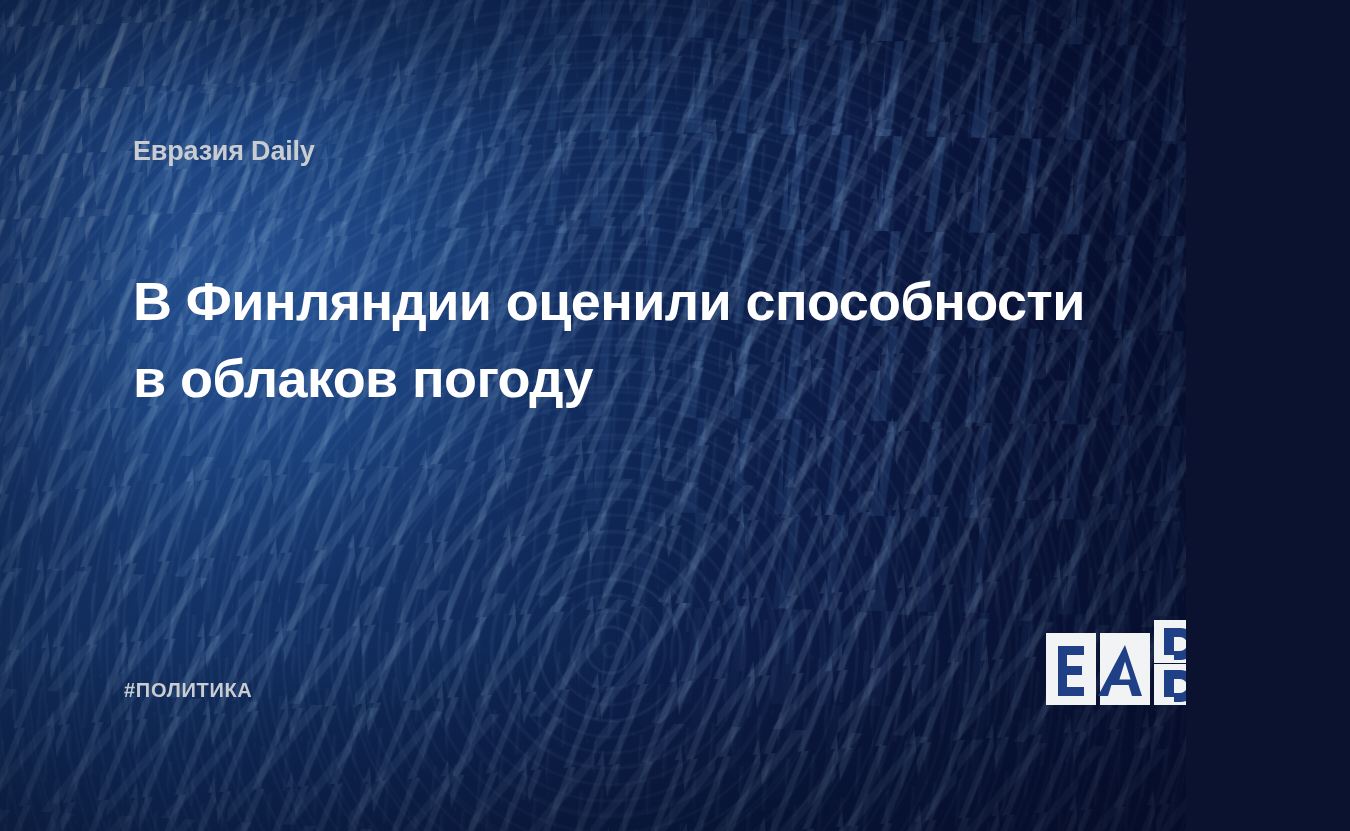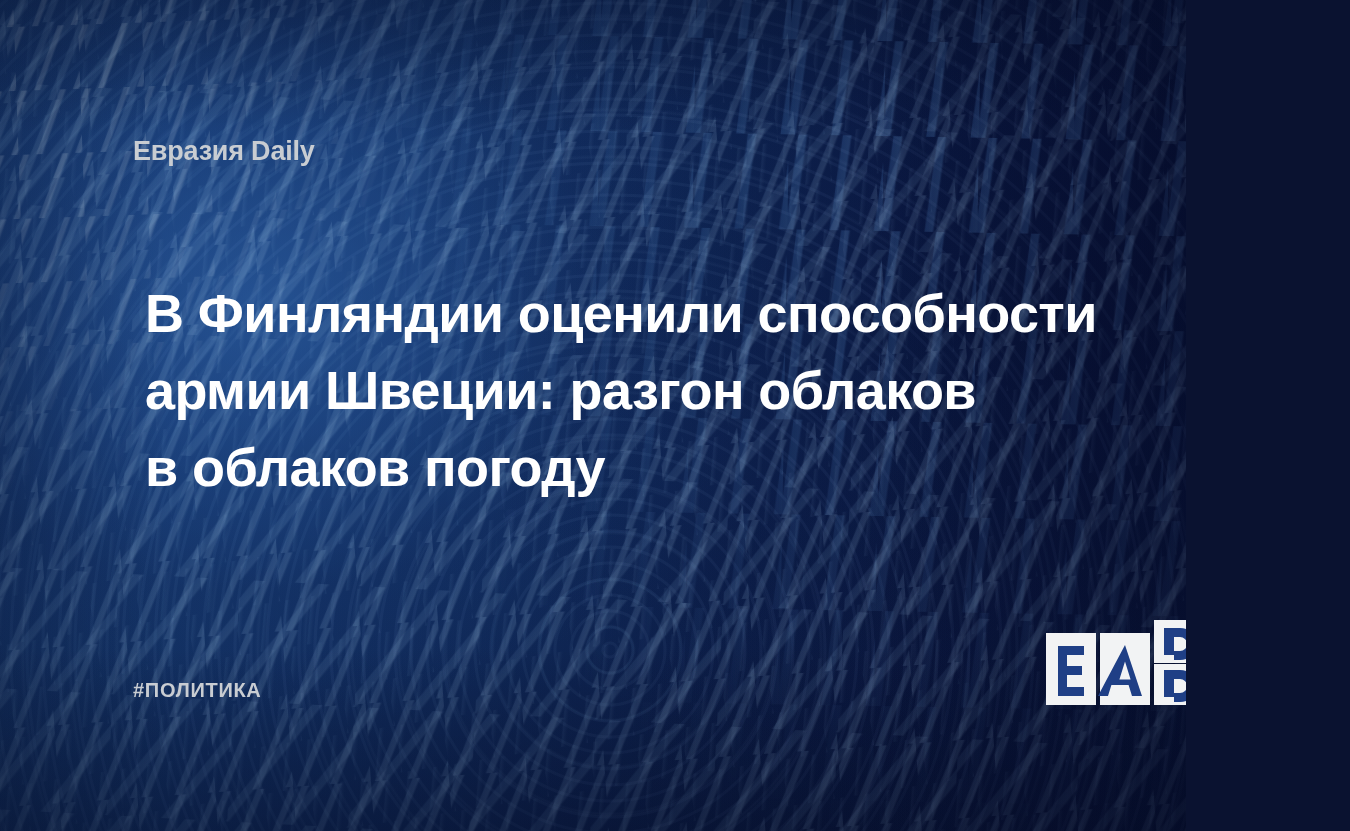--- a/index.html
+++ b/index.html
@@ -178,32 +178,32 @@
     letter-spacing: -0.2px;
     color: #c9cdd2;
     white-space: nowrap;
   }
 
   .headline {
     position: absolute;
     left: 133px;
     top: 263px;
     width: 1000px;
-    margin: 12px;
+    margin: 0;
     font-size: 54px;
     line-height: 77px;
     font-weight: 700;
     letter-spacing: -0.6px;
     color: #ffffff;
   }
   .headline .hl-line { display: block; white-space: nowrap; }
 
   .tag {
     position: absolute;
-    left: 133px;
+    left: 124px;
     top: 679px;
     font-size: 20px;
     font-weight: 700;
     letter-spacing: 0.7px;
     color: #c9cdd2;
     white-space: nowrap;
   }
 
   
   .logo {
@@ -229,21 +229,20 @@
   <div class="streaks s4"></div>
   <div class="streaks s5"></div>
   <div class="bg-vignette"></div>
 
   <div class="content">
 
     <div class="brand">Евразия Daily</div>
 
     <h1 class="headline">
       <span class="hl-line">В Финляндии оценили способности</span>
-      <span class="hl-line">армии Швеции: разгон облаков</span>
       <span class="hl-line">в облаков погоду</span>
     </h1>
 
     <div class="tag">#ПОЛИТИКА</div>
 
     <div class="logo">
       <svg width="174" height="86" viewBox="0 0 174 86" aria-hidden="true">
 
         <rect x="0" y="13" width="50" height="72" fill="#f2f3f4"></rect>
 

